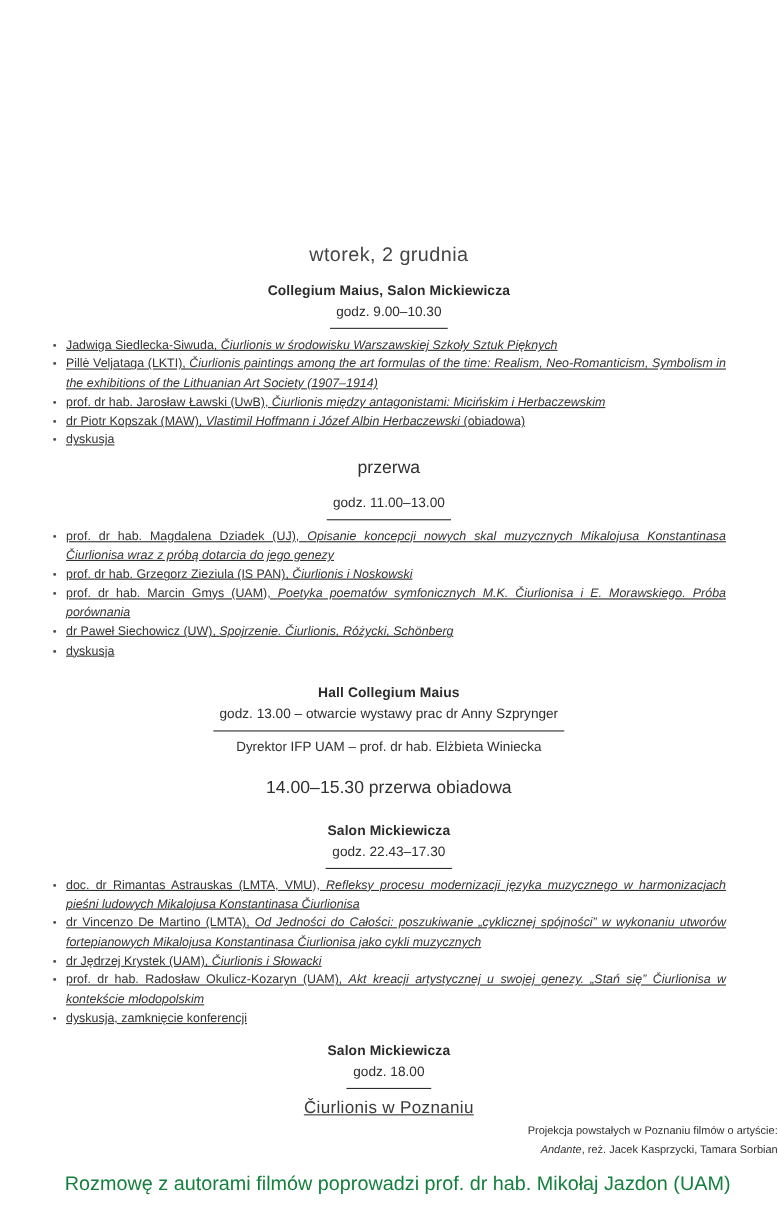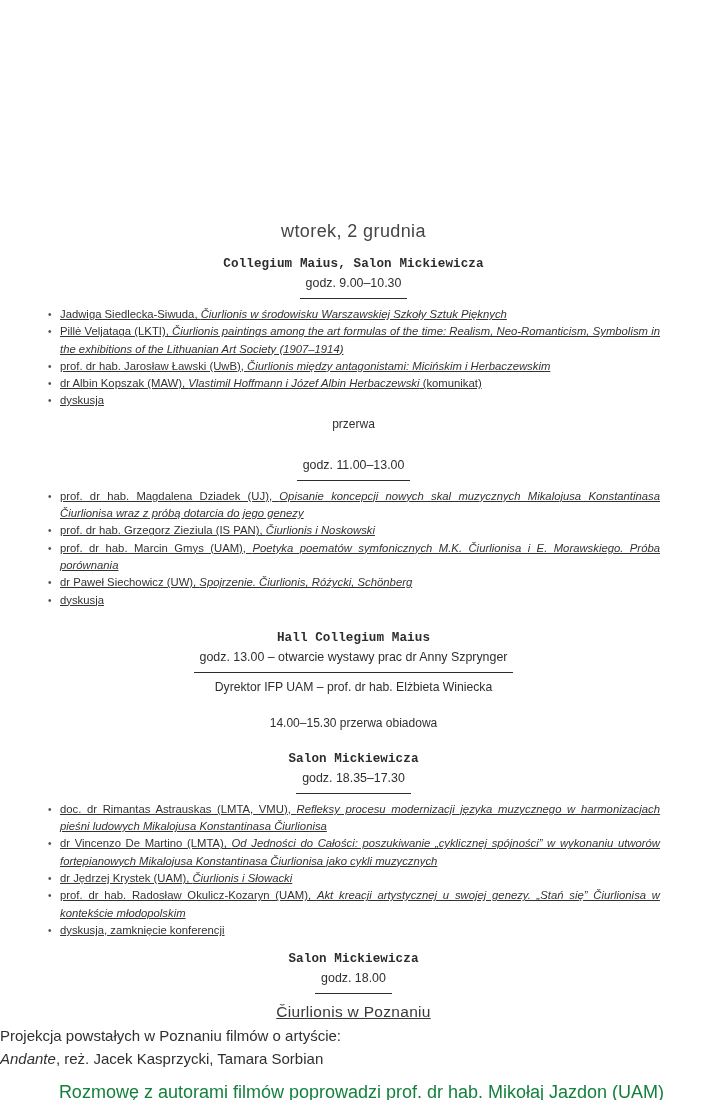--- a/index.html
+++ b/index.html
@@ -9,21 +9,21 @@
     -webkit-font-smoothing:antialiased;
   }
   .page{padding-top:221px;}
 
   .day-title{
     margin:0 0 15px;text-align:center;font-size:18px;font-weight:300;
     color:#454545;letter-spacing:.4px;
   }
   .venue{
     margin:0 0 5px;text-align:center;font-size:12.6px;font-weight:bold;
-    color:#2c2c2c;letter-spacing:.1px;font-family:Liberation Mono, monospace;
+    color:#2c2c2c;letter-spacing:.1px;
   }
   .time-row{text-align:center;font-size:12.4px;color:#2e2e2e;margin:0 0 7px;}
   .time-row .u{
     display:inline-block;border-bottom:1.5px solid #2c2c2c;
     padding:0 6px 8px;
   }
   .sub-line{text-align:center;font-size:12.2px;color:#2f2f2f;margin:5px 0 0;}
 
   ul.program{
     list-style:none;margin:0 47px;padding:0;
@@ -33,47 +33,47 @@
     font-size:11.3px;line-height:17.3px;text-align:justify;
     color:#333333;
     text-decoration:underline;
   }
   ul.program li::before{
     content:"\2022";position:absolute;left:1px;top:0;
     font-size:10px;color:#4d4d4d;
   }
   .it{font-style:italic;}
 
-  .center-note{text-align:center;font-size:12px;color:#303030;margin:0;}
+  .center-note{text-align:center;font-size:16px;color:#303030;margin:0;}
   .mt-break{margin-top:7px;}
-  .mt-time2{margin-top:27px;}
+  .mt-time2{margin-top:15px;}
   .mt-block{margin-top:22px;}
   .mt-venue4{margin-top:13px;}
 
   .event-title{
     text-align:center;font-size:15.5px;font-weight:400;color:#3a3a3a;
     margin:9px 0 6px;letter-spacing:.3px;text-decoration:underline;
   }
-  .evening-line{text-align:left;font-size:15px;color:#303030;margin:0 0 6px;}
+  .evening-line{text-align:right;font-size:10px;color:#303030;margin:0 0 6px;}
   .closing-line{text-align:center;font-size:18px;color:#15803d;margin:15px 0 0;padding-left:16px;}
 </style>
 </head>
 <body>
 
 <div class="page">
 
   <h1 class="day-title">wtorek, 2 grudnia</h1>
 
   <h2 class="venue">Collegium Maius, Salon Mickiewicza</h2>
   <div class="time-row"><span class="u">godz. 9.00–10.30</span></div>
   <ul class="program">
     <li><span>Jadwiga Siedlecka-Siwuda, </span><span class="it">Čiurlionis w środowisku Warszawskiej Szkoły Sztuk Pięknych</span><span></span></li>
     <li><span>Pillė Veljataga (LKTI), </span><span class="it">Čiurlionis paintings among the art formulas of the time: Realism, Neo-Romanticism, Symbolism in the exhibitions of the Lithuanian Art Society (1907–1914)</span><span></span></li>
     <li><span>prof. dr hab. Jarosław Ławski (UwB), </span><span class="it">Čiurlionis między antagonistami: Micińskim i Herbaczewskim</span><span></span></li>
-    <li><span>dr Albin Kopszak (MAW), </span><span class="it">Vlastimil Hoffmann i Józef Albin Herbaczewski</span><span> (komunikat)</span></li>
+    <li><span>dr Piotr Kopszak (MAW), </span><span class="it">Vlastimil Hoffmann i Józef Albin Herbaczewski</span><span> (obiadowa)</span></li>
     <li><span>dyskusja</span></li>
   </ul>
 
   <p class="center-note mt-break">przerwa</p>
 
   <div class="time-row mt-time2"><span class="u">godz. 11.00–13.00</span></div>
   <ul class="program">
     <li><span>prof. dr hab. Magdalena Dziadek (UJ), </span><span class="it">Opisanie koncepcji nowych skal muzycznych Mikalojusa Konstantinasa Čiurlionisa wraz z próbą dotarcia do jego genezy</span></li>
     <li><span>prof. dr hab. Grzegorz Zieziula (IS PAN), </span><span class="it">Čiurlionis i Noskowski</span></li>
     <li><span>prof. dr hab. Marcin Gmys (UAM), </span><span class="it">Poetyka poematów symfonicznych M.K. Čiurlionisa i E. Morawskiego. Próba porównania</span></li>
@@ -81,21 +81,21 @@
     <li><span>dyskusja</span></li>
   </ul>
 
   <h2 class="venue mt-block">Hall Collegium Maius</h2>
   <div class="time-row"><span class="u">godz. 13.00 – otwarcie wystawy prac dr Anny Szprynger</span></div>
   <p class="sub-line" style="margin-top:0;">Dyrektor IFP UAM – prof. dr hab. Elżbieta Winiecka</p>
 
   <p class="center-note mt-block">14.00–15.30 przerwa obiadowa</p>
 
   <h2 class="venue mt-block">Salon Mickiewicza</h2>
-  <div class="time-row"><span class="u">godz. 18.35–17.30</span></div>
+  <div class="time-row"><span class="u">godz. 22.43–17.30</span></div>
   <ul class="program">
     <li><span>doc. dr Rimantas Astrauskas (LMTA, VMU), </span><span class="it">Refleksy procesu modernizacji języka muzycznego w harmonizacjach pieśni ludowych Mikalojusa Konstantinasa Čiurlionisa</span></li>
     <li><span>dr Vincenzo De Martino (LMTA), </span><span class="it">Od Jedności do Całości: poszukiwanie „cyklicznej spójności” w wykonaniu utworów fortepianowych Mikalojusa Konstantinasa Čiurlionisa jako cykli muzycznych</span></li>
     <li><span>dr Jędrzej Krystek (UAM), </span><span class="it">Čiurlionis i Słowacki</span></li>
     <li><span>prof. dr hab. Radosław Okulicz-Kozaryn (UAM), </span><span class="it">Akt kreacji artystycznej u swojej genezy. „Stań się” Čiurlionisa w kontekście młodopolskim</span></li>
     <li><span>dyskusja, zamknięcie konferencji</span></li>
   </ul>
 
   <h2 class="venue mt-venue4">Salon Mickiewicza</h2>
   <div class="time-row" style="margin-bottom:0;"><span class="u">godz. 18.00</span></div>

